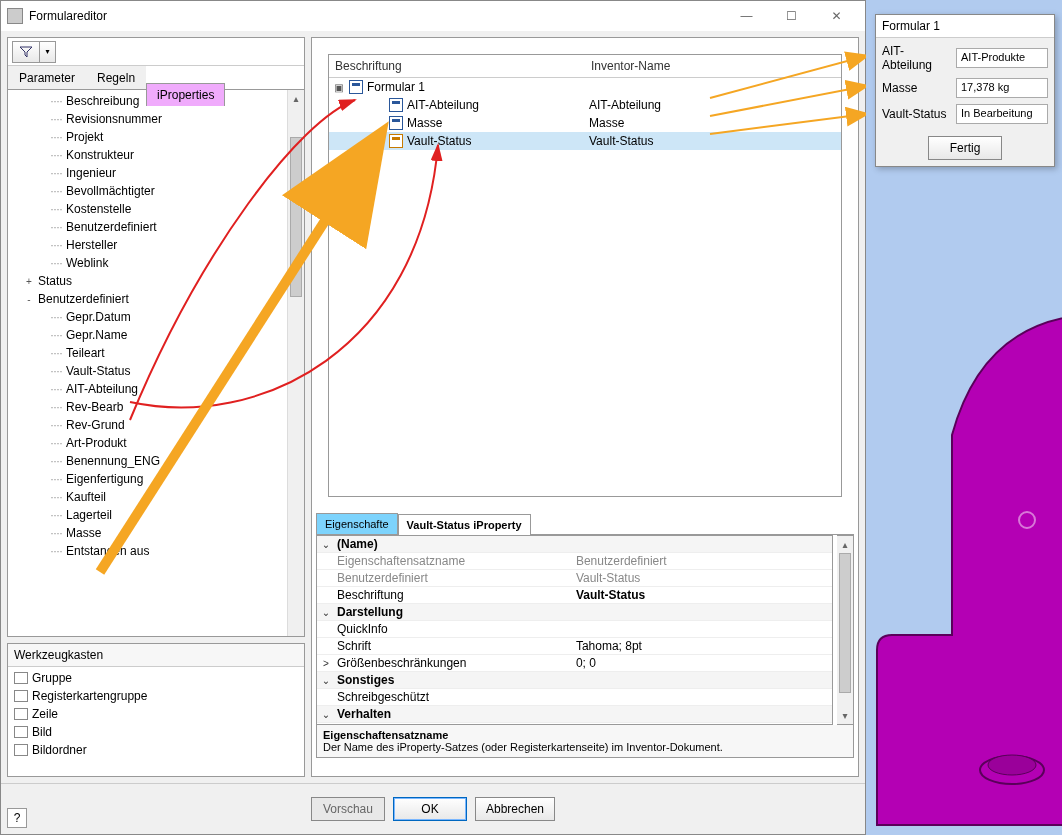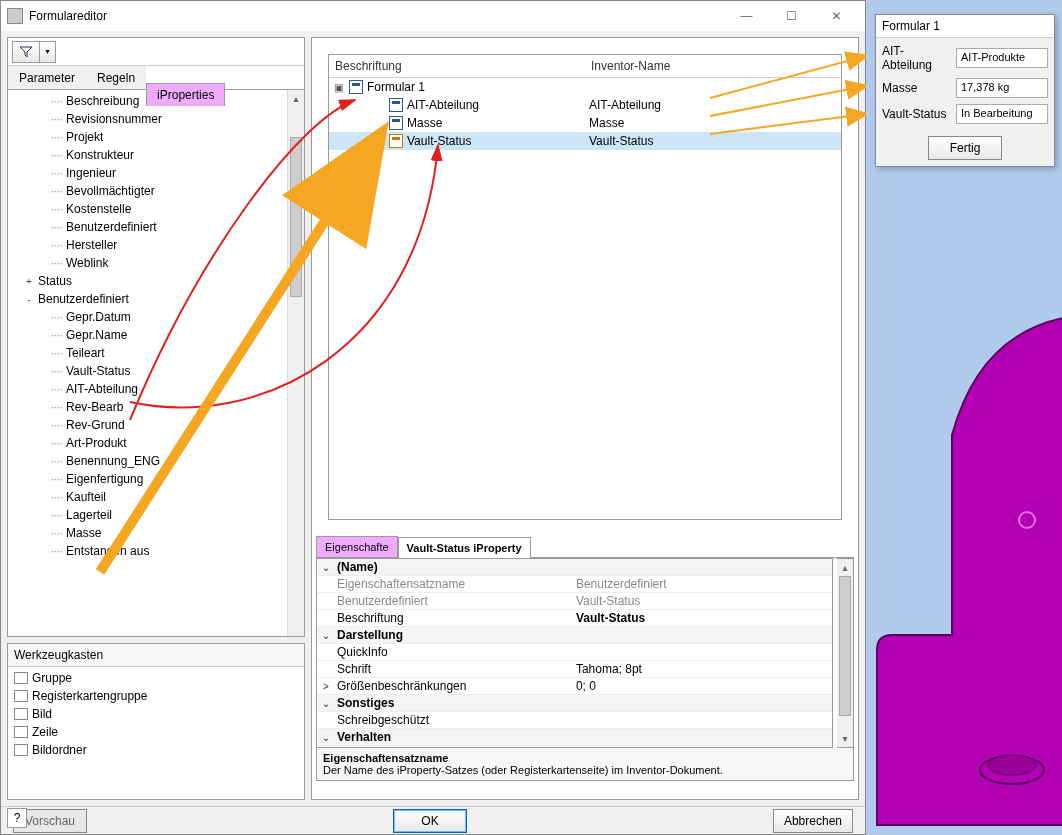--- a/index.html
+++ b/index.html
@@ -39,32 +39,32 @@
 .gridhead{display:flex;border-bottom:1px solid #ccc}
 .gh{flex:1;padding:4px 6px;color:#333}
 .gridbody{flex:1;overflow:auto}
 .grow{display:flex;align-items:center;height:18px}
 .grow.sel{background:#cde6f7}
 .gcell{display:flex;align-items:center;gap:4px;padding-left:4px}
 .gcell.c1{width:50%}
 .gcell.c2{width:50%}
 .gexp{width:12px;text-align:center;font-size:10px;color:#555}
 .proptabs{display:flex;border-bottom:1px solid #999;margin:0 4px}
-.ptab{padding:4px 8px;border:1px solid #999;border-bottom:none;background:#f0abfc;font-size:11px}
+.ptab{padding:4px 8px;border:1px solid #999;border-bottom:none;background:#7dd3fc;font-size:11px}
 .ptab.active{background:#fff;position:relative;top:1px;font-weight:bold}
 .propgrid{border:1px solid #999;margin:0 4px;height:190px;overflow:auto;background:#fff}
 .prow{display:flex;min-height:17px;align-items:center;border-bottom:1px solid #eee}
 .prow .pexp{width:18px;text-align:center;font-size:10px;color:#333}
 .prow .pk{width:46%;padding-left:2px}
 .prow .pv{flex:1;padding-left:4px}
 .prow.cat .pk{font-weight:bold}
 .prow.cat{background:#f5f5f5}
 .pdesc{border:1px solid #999;border-top:none;margin:0 4px 4px 4px;padding:4px 6px;background:#f7f7f7;font-size:11px}
 .pdesc .pt{font-weight:bold}
-.footer{height:28px;display:flex;align-items:center;justify-content:space-between;gap:8px;padding:0 12px;border-top:1px solid #ccc;background:#f0f0f0}
+.footer{height:51px;display:flex;align-items:center;justify-content:center;gap:8px;padding:0 12px;border-top:1px solid #ccc;background:#f0f0f0}
 .btn{min-width:74px;height:24px;border:1px solid #888;background:linear-gradient(#fff,#e8e8e8);padding:0 10px;display:flex;align-items:center;justify-content:center}
 .btn.def{border:1px solid #0067c0;box-shadow:0 0 0 1px #7ab7ff inset}
 .help{position:absolute;left:6px;bottom:6px;width:20px;height:20px;border:1px solid #999;background:#fff;display:flex;align-items:center;justify-content:center}
 .popup{position:absolute;left:875px;top:14px;width:180px;border:1px solid #888;background:#f0f0f0;box-shadow:2px 2px 6px rgba(0,0,0,.25);padding-bottom:6px}
 .popup .pt2{padding:4px 6px;background:#fff;border-bottom:1px solid #ccc}
 .popup .prow2{display:flex;align-items:center;padding:6px 6px 0 6px;gap:6px}
 .popup .prow2 .k{width:68px}
 .popup .prow2 .v{flex:1;height:20px;border:1px solid #aaa;background:#fff;padding:2px 4px;font-size:11px;overflow:hidden;white-space:nowrap}
 .popup .pf{display:flex;justify-content:center;margin-top:12px}
 .annot{position:absolute;left:0;top:0;width:866px;height:835px;pointer-events:none}
@@ -260,25 +260,25 @@
               <div class="bitem">
                 <div class="bicon"></div>
                 <span>Gruppe</span>
               </div>
               <div class="bitem">
                 <div class="bicon"></div>
                 <span>Registerkartengruppe</span>
               </div>
               <div class="bitem">
                 <div class="bicon"></div>
-                <span>Bild</span>
+                <span>Zeile</span>
               </div>
               <div class="bitem">
                 <div class="bicon"></div>
-                <span>Zeile</span>
+                <span>Bild</span>
               </div>
               <div class="bitem">
                 <div class="bicon"></div>
                 <span>Bildordner</span>
               </div>
             </div>
       </div>
     </div>
 
     <div class="rightcol">

